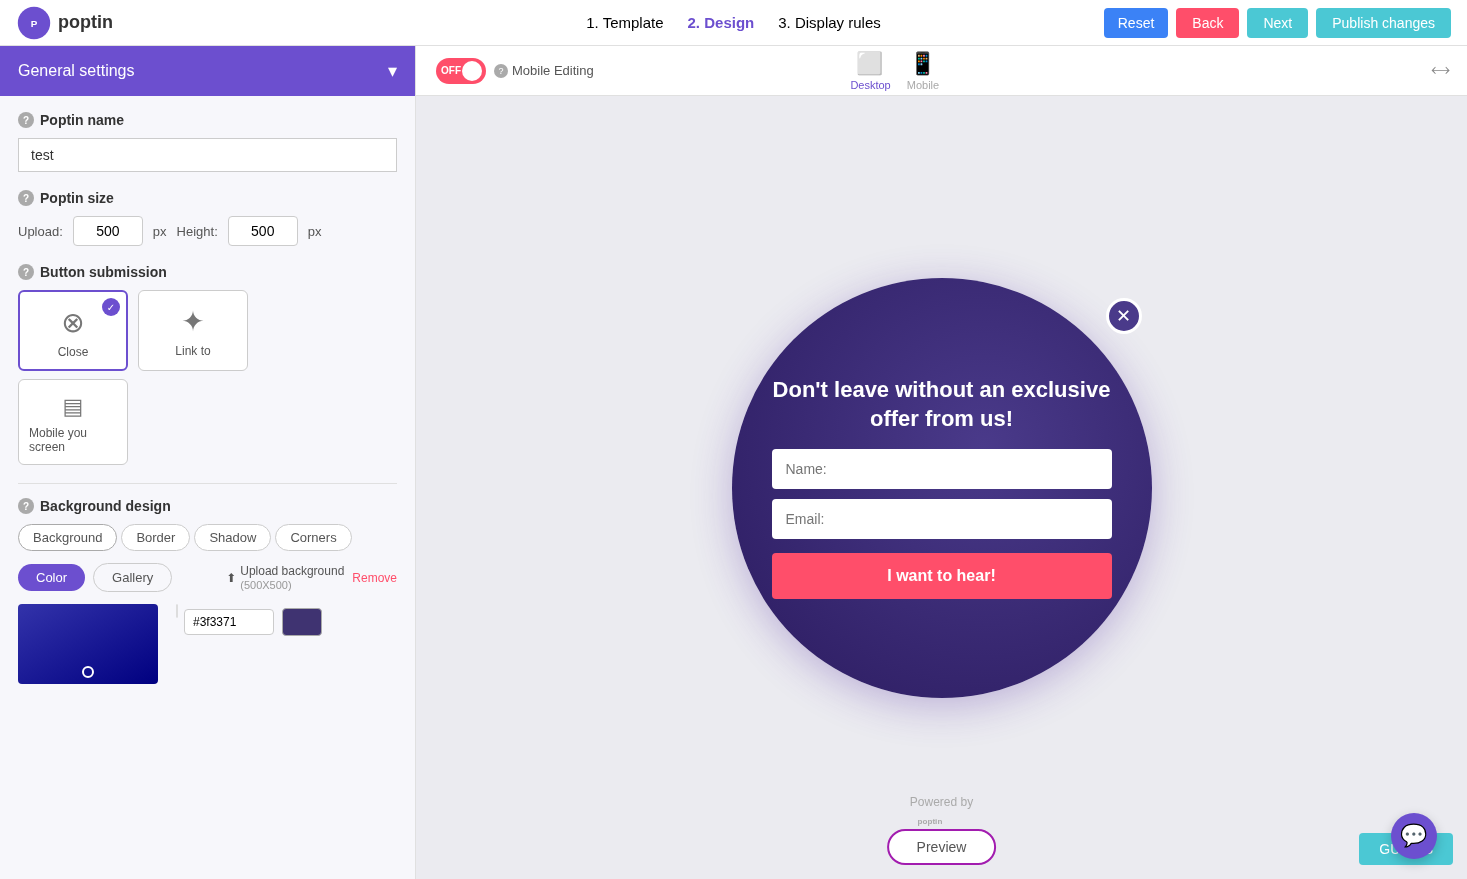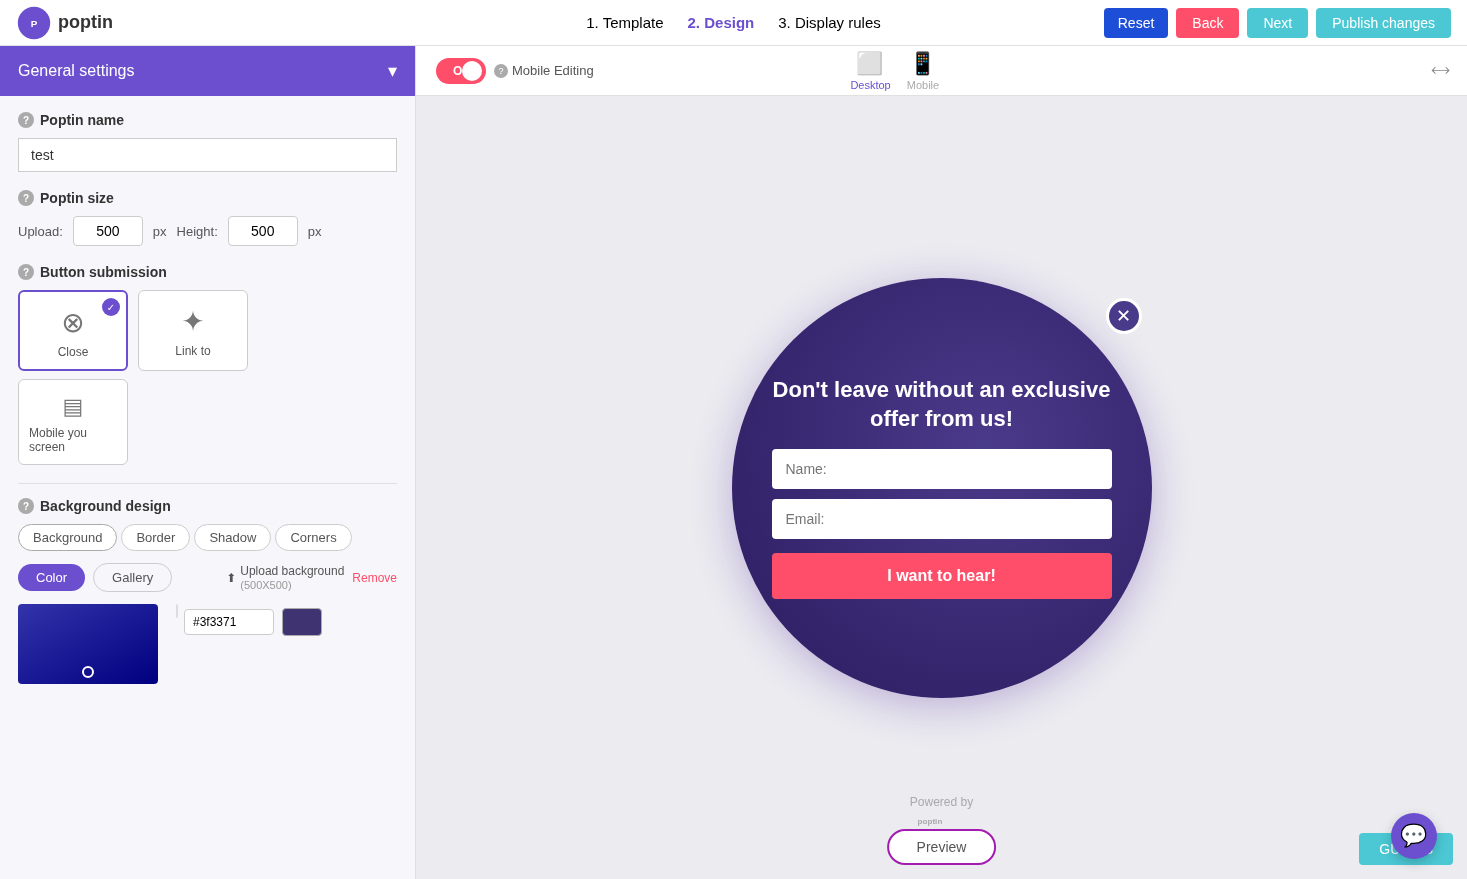--- a/index.html
+++ b/index.html
@@ -47,21 +47,21 @@
     .step-label.active {
       color: #6c4fcf;
       font-weight: 600;
     }
     .top-nav-actions {
       display: flex;
       align-items: center;
       gap: 8px;
     }
     .btn-reset {
-      background: #1d4ed8;
+      background: #3b82f6;
       color: #fff;
       border: none;
       border-radius: 4px;
       padding: 7px 14px;
       font-size: 14px;
       cursor: pointer;
     }
     .btn-back {
       background: #ff4e6a;
       color: #fff;
@@ -410,24 +410,23 @@
     }
     .toggle-knob {
       width: 20px;
       height: 20px;
       border-radius: 50%;
       background: #fff;
     }
     .toggle-label-off {
       position: absolute;
       left: 5px;
-      font-size: 12px;
+      font-size: 10px;
       font-weight: 700;
       color: #fff;
-      margin-left: 12px;
     }
     .mobile-edit-label {
       font-size: 13px;
       color: #555;
       display: flex;
       align-items: center;
       gap: 4px;
     }
     .device-tabs {
       display: flex;

